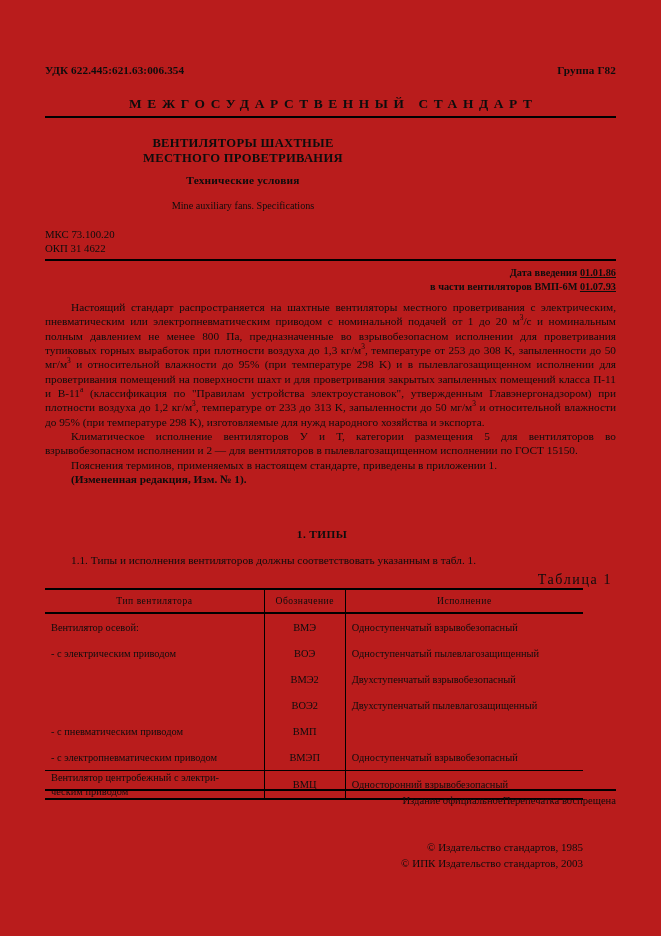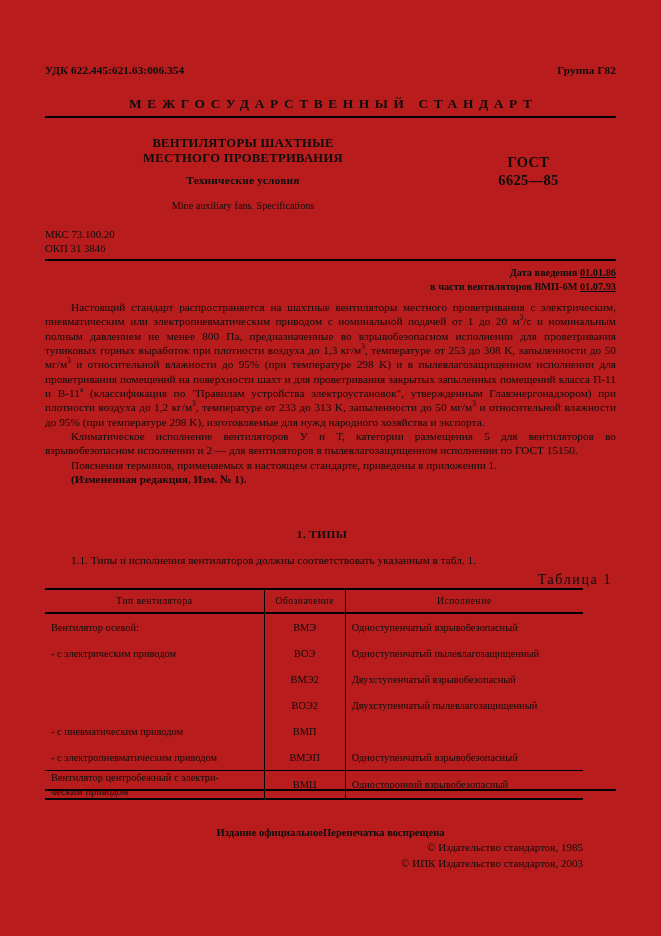--- a/index.html
+++ b/index.html
@@ -225,24 +225,23 @@
   td.exec-pad { padding-left: 14px; }
 
   
   #rule-footer { top: 789px; }
   .footer-row {
     position: absolute;
     top: 795px;
     left: 45px;
     right: 45px;
     display: flex;
-    justify-content: center;
-    font-weight: bold;
+    justify-content: flex-end;
+    font-weight: normal;
     font-size: 10.6px;
-    margin-top: 32px;
   }
   .copyright {
     position: absolute;
     top: 840px;
     left: 45px;
     right: 78px;
     text-align: right;
     font-size: 11px;
     line-height: 15.5px;
   }
@@ -259,29 +258,25 @@
 
   <div class="std-banner">МЕЖГОСУДАРСТВЕННЫЙ СТАНДАРТ</div>
 
   <div class="title-block">
     <div class="title-main">
       <div>ВЕНТИЛЯТОРЫ ШАХТНЫЕ</div>
       <div>МЕСТНОГО ПРОВЕТРИВАНИЯ</div>
     </div>
     <div class="title-sub">Технические условия</div>
     <div class="title-en">Mine auxiliary fans. Specifications</div>
-    <div class="gost-num">
-      <div>ГОСТ</div>
-      <div>6625—85</div>
-    </div>
   </div>
 
   <div class="classifiers">
     <div>МКС 73.100.20</div>
-    <div>ОКП 31 3846</div>
+    <div>ОКП 31 4622</div>
   </div>
 
   <div class="rule-thick" id="rule-after-classifiers"></div>
 
   <div class="intro-date">
     <div>
       <span>Дата введения</span>
       <span class="u">01.01.86</span>
     </div>
     <div>

